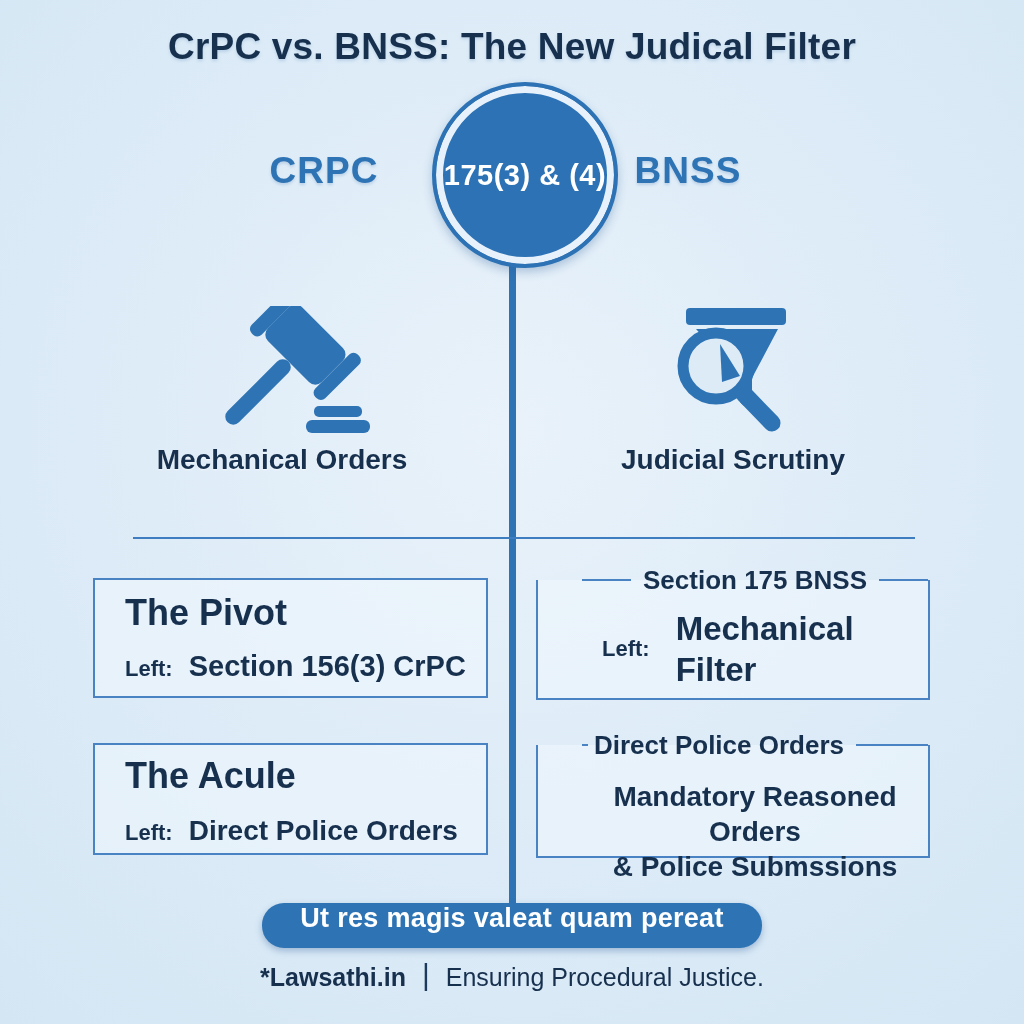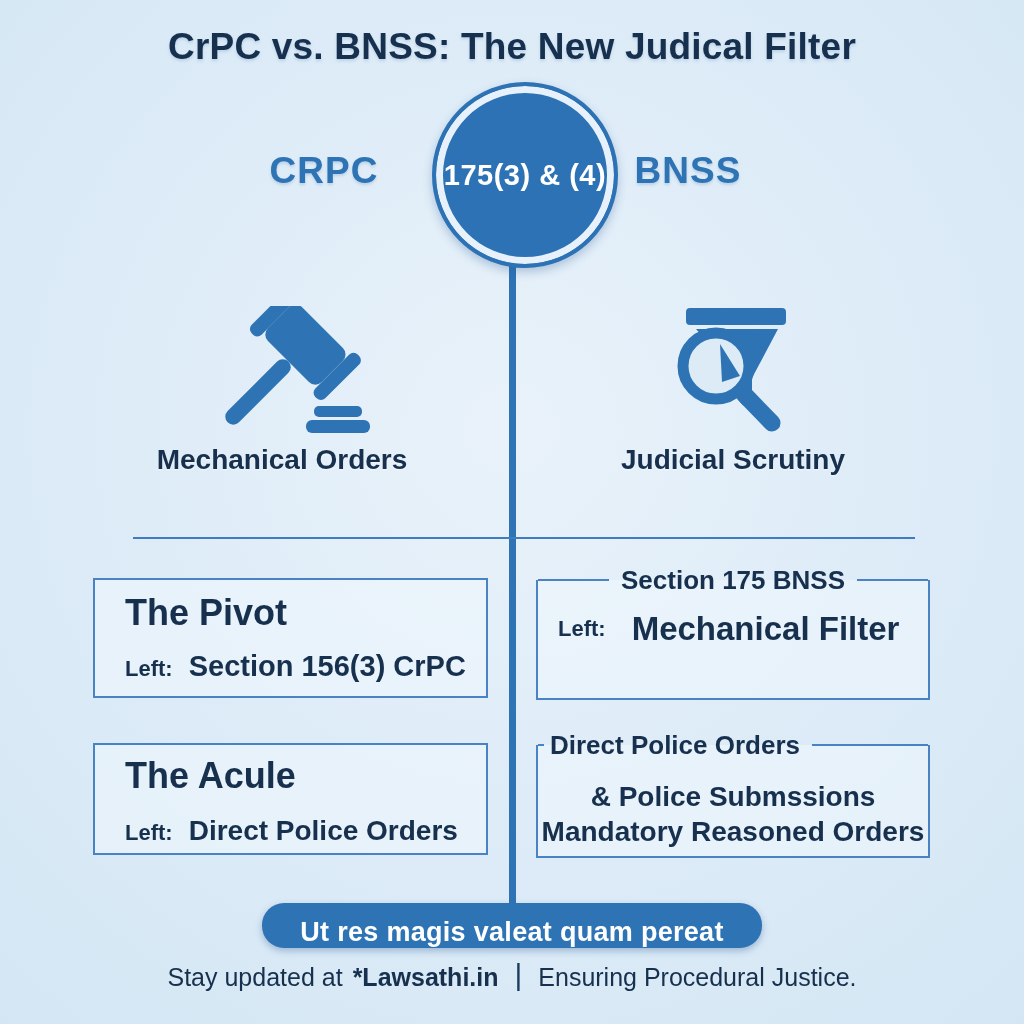--- a/index.html
+++ b/index.html
@@ -59,21 +59,21 @@
   .caption-left  { left: 112px; }
   .caption-right { left: 563px; }
 
   .h-divider {
     position: absolute; left: 133px; top: 537px;
     width: 782px; height: 2px; background: #3e7dc0; z-index: 2;
   }
 
   .card {
     position: absolute; border: 2px solid #4a83c4;
-    background: rgba(240,247,253,0.55); z-index: 2;
+    background: rgba(240,247,253,0.55); z-index: 2; padding-left: 44px;
   }
   .card-l1 { left: 93px;  top: 578px; width: 395px; height: 120px; padding: 12px 0 0 30px; }
   .card-l2 { left: 93px;  top: 743px; width: 395px; height: 112px; padding: 10px 0 0 30px; }
   .card-r1 { left: 536px; top: 580px; width: 394px; height: 120px; border-top: none; }
   .card-r2 { left: 536px; top: 745px; width: 394px; height: 113px; border-top: none; }
 
   .card-title { font-size: 36px; font-weight: 700; color: #16304e; }
   .kv-row { display: flex; align-items: baseline; gap: 16px; margin-top: 16px; }
   .kv-label { font-size: 22px; font-weight: 700; color: #16304e; }
   .kv-value { font-size: 29px; font-weight: 700; color: #16304e; }
@@ -99,21 +99,21 @@
   .card-r1-lines { display: flex; flex-direction: column; }
   .card-r1-lines .val-line { font-size: 33px; font-weight: 700; color: #16304e; line-height: 1.25; }
 
   .card-r2-body { padding-top: 8px; text-align: center; }
   .card-r2-body .val-line { font-size: 28px; font-weight: 700; color: #16304e; line-height: 1.25; }
 
   .banner {
     position: absolute; left: 262px; top: 903px;
     width: 500px; height: 45px; border-radius: 22px;
     background: #2e74b5; z-index: 3;
-    display: flex; align-items: flex-end; justify-content: center;
+    display: flex; align-items: flex-start; justify-content: center;
     box-shadow: 0 3px 7px rgba(40,90,150,0.35);
   }
   .banner-text { color: #ffffff; font-size: 27px; font-weight: 700; letter-spacing: 0.3px; }
 
   .footer {
     position: absolute; top: 960px; left: 0; width: 100%;
     display: flex; align-items: center; justify-content: center;
     font-size: 25px; color: #16304e; z-index: 2;
   }
   .footer-prefix { font-weight: 500; margin-right: 10px; }
@@ -191,29 +191,28 @@
     </div>
   </div>
 
   <div class="card card-r2">
     <div class="legend-row">
       <span class="legend-seg seg-none"></span>
       <span class="legend-text">Direct Police Orders</span>
       <span class="legend-seg seg-grow"></span>
     </div>
     <div class="card-r2-body">
+      <div class="val-line">Mandatory Reasoned Orders</div>
       <div class="val-line">&amp; Police Submssions</div>
-      <div class="val-line">Mandatory Reasoned Orders</div>
     </div>
   </div>
 
   <div class="banner">
     <span class="banner-text">Ut res magis valeat quam pereat</span>
   </div>
 
   <div class="footer">
-    <span class="footer-prefix">Stay updated at</span>
     <span class="footer-brand">*Lawsathi.in</span>
     <span class="footer-sep">|</span>
     <span class="footer-tagline">Ensuring Procedural Justice.</span>
   </div>
 
 </div>
 
 </body></html>

